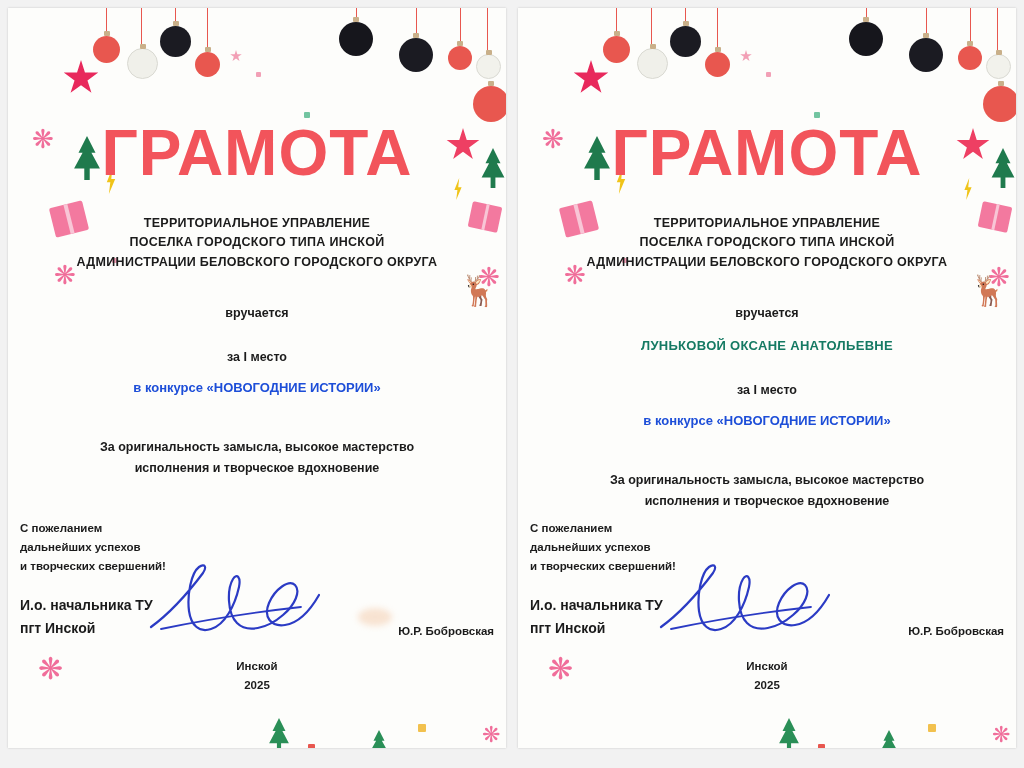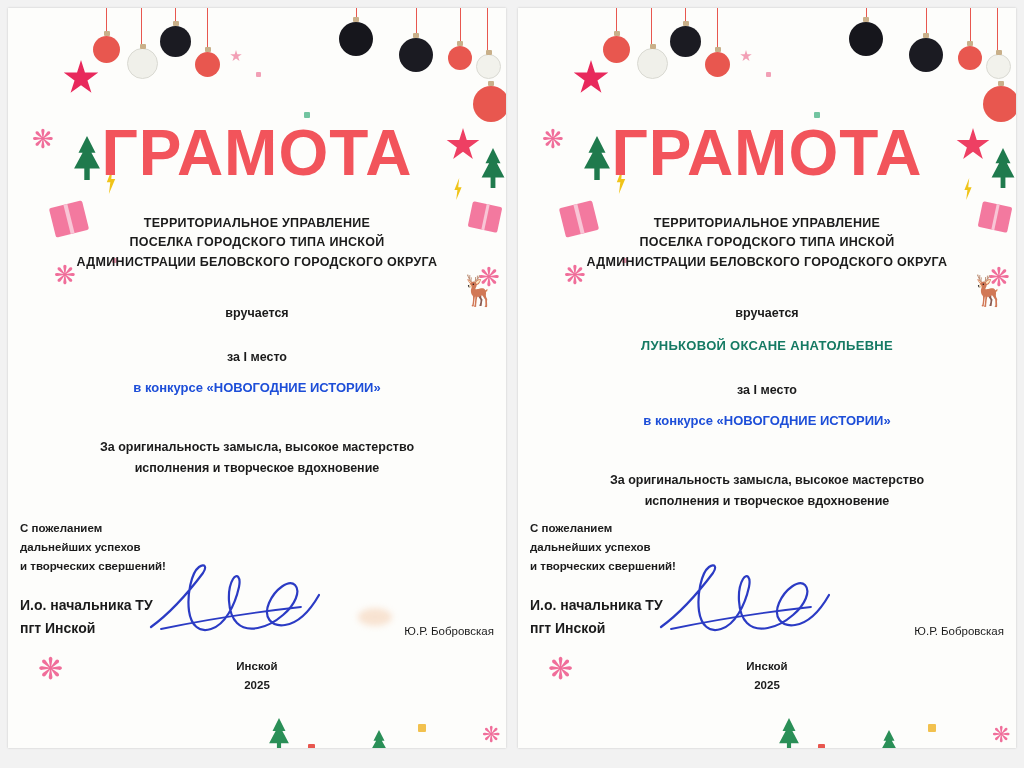--- a/index.html
+++ b/index.html
@@ -179,21 +179,21 @@
   }
   .post {
     text-align: left;
     font-size: 14px;
     font-weight: bold;
     line-height: 1.6;
     color: #1b1b1b;
   }
   .signer {
     font-size: 11.5px;
-    font-weight: normal;
+    font-weight: bold;
     color: #1b1b1b;
     padding-bottom: 2px;
   }
   .autograph {
     position: absolute;
     left: 46%;
     transform: translateX(-50%);
     bottom: -6px;
     width: 190px;
     height: 90px;

